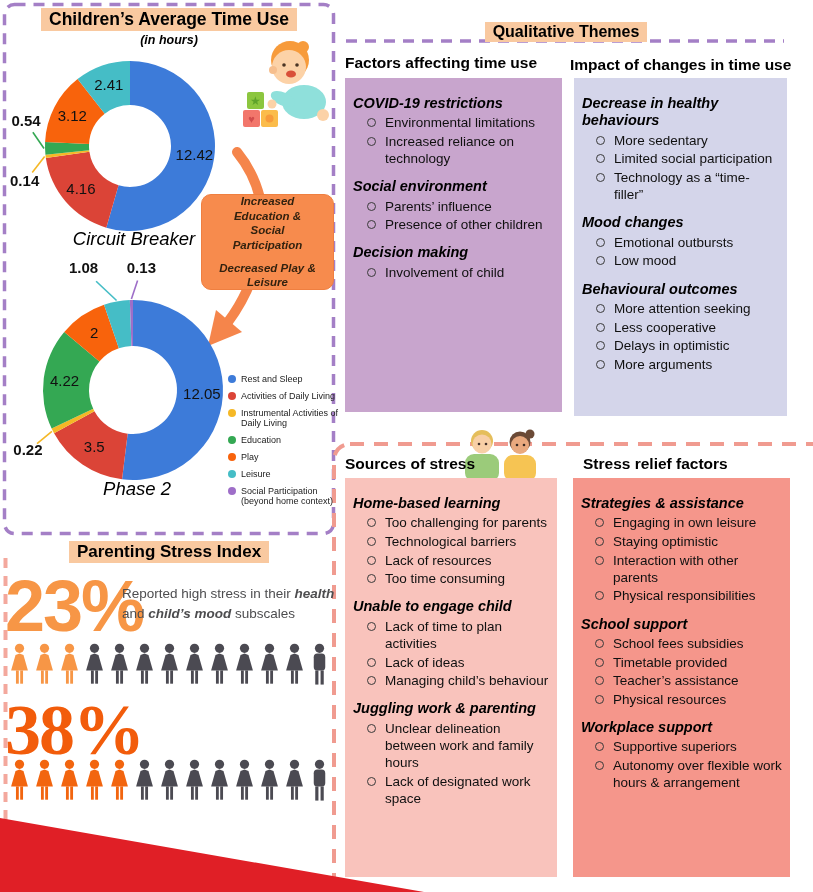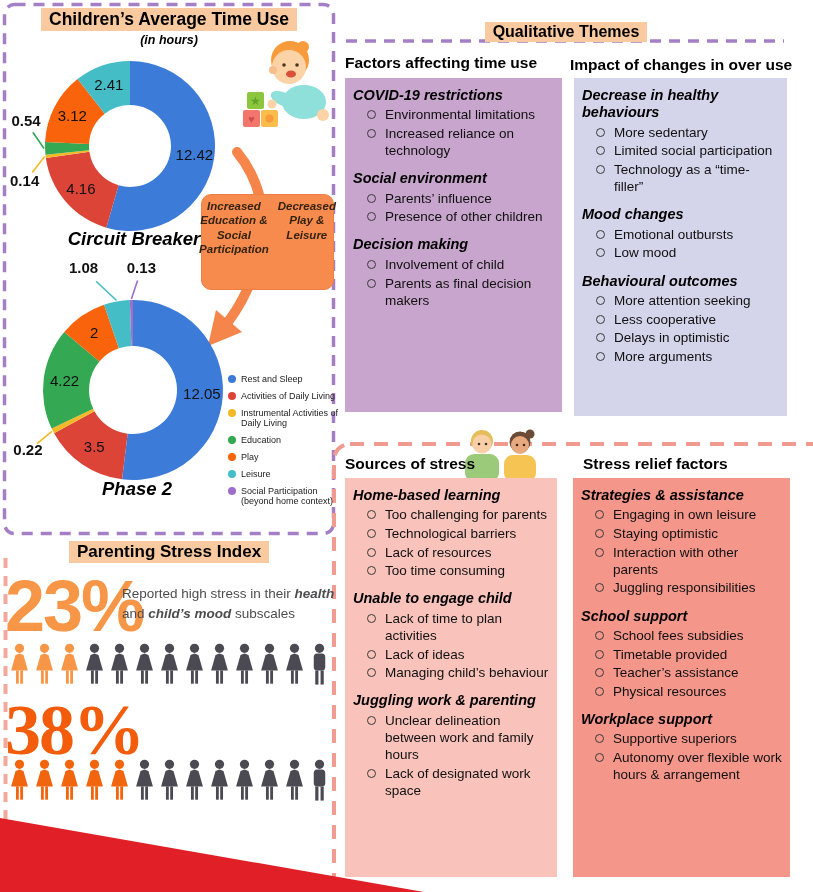--- a/index.html
+++ b/index.html
@@ -4,49 +4,49 @@
 <style>
   html,body{margin:0;padding:0;background:#fff;}
   .canvas{position:relative;width:813px;height:892px;overflow:hidden;background:#fff;
           font-family:"Liberation Sans", sans-serif;color:#000;}
   svg{display:block;}
   #outline-svg{position:absolute;left:0;top:0;}
   .hl{background:#F9C9A0;padding:1px 8px;font-weight:bold;display:inline-block;}
   .panel-title{position:absolute;left:3px;top:8px;width:332px;text-align:center;font-size:17.5px;}
   .panel-subtitle{position:absolute;left:3px;top:33px;width:332px;text-align:center;
                   font-size:12.5px;font-weight:bold;font-style:italic;}
-  .chart-caption{position:absolute;text-align:center;font-size:18.5px;font-weight:bold;font-style:italic;}
+  .chart-caption{position:absolute;text-align:center;font-size:18.5px;font-weight:normal;font-style:italic;}
   #caption-0{left:3px;top:228px;width:262px;}
   #caption-1{left:3px;top:478px;width:268px;}
   #donut-0{position:absolute;left:0;top:47px;}
   #donut-1{position:absolute;left:0;top:252px;}
   #arrow-svg{position:absolute;left:150px;top:140px;}
   #baby-icon{position:absolute;left:240px;top:36px;}
   #couple-icon{position:absolute;left:452px;top:426px;}
   .callout{position:absolute;left:201px;top:194px;width:133px;height:96px;background:#F78B4D;
            border:1px solid #EF7F40;border-radius:10px;box-sizing:border-box;
-           display:flex;flex-direction:row;justify-content:center;gap:9px;padding:4px 16px;
+           display:flex;flex-direction:column;justify-content:center;gap:9px;padding:4px 16px;
            text-align:center;font-size:11.5px;font-weight:bold;font-style:italic;color:#33220F;line-height:1.25;}
   #legend{position:absolute;left:228px;top:374px;width:112px;}
   .legend-item{display:flex;margin-bottom:6px;font-size:9px;line-height:1.2;color:#222;}
   .legend-dot{width:8px;height:8px;border-radius:50%;margin:1px 5px 0 0;flex:none;}
   .qual-title-wrap{position:absolute;left:340px;top:22px;width:452px;text-align:center;font-size:16px;}
   .psi-title-wrap{position:absolute;left:3px;top:541px;width:332px;text-align:center;font-size:17px;}
   .col-heading{position:absolute;font-weight:bold;font-size:15.5px;}
   #h-factors{left:345px;top:54px;}
   #h-impact{left:570px;top:56px;}
   #h-sources{left:345px;top:455px;}
   #h-relief{left:583px;top:455px;}
   .theme-box{position:absolute;box-sizing:border-box;padding:9px 8px;}
   #box-q0{left:345px;top:78px;width:217px;height:334px;background:#C8A5CD;}
   #box-q1{left:574px;top:78px;width:213px;height:338px;background:#D4D5EA;}
   #box-s0{left:345px;top:478px;width:212px;height:399px;background:#F9C3BC;}
   #box-s1{left:573px;top:478px;width:217px;height:399px;background:#F5968B;}
   .group-title{font-weight:bold;font-style:italic;font-size:14.5px;margin:11px 0 2px 0;line-height:1.2;}
-  .group-title:first-child{margin-top:0;}
+  .group-title:first-child{margin-top:8px;}
   .bullet{display:flex;font-size:13.5px;line-height:1.27;margin:1.5px 0;color:#101010;}
   .ring{width:7px;height:7px;border:1.4px solid #3A3A3A;border-radius:50%;margin:4px 9px 0 14px;flex:none;}
   .b-text{flex:1;}
   .pct{position:absolute;font-size:72px;font-weight:bold;letter-spacing:-2px;line-height:1;}
   #pct-0{left:5px;top:570px;}
   #pct-1{left:5px;top:694px;}
   .stat-text{position:absolute;font-size:13.5px;line-height:1.5;color:#4D4D4F;}
   #stat-text-0{left:122px;top:584px;width:214px;}
   #stat-text-1{left:127px;top:707px;width:212px;}
   .figures{position:absolute;display:flex;gap:2px;}
@@ -170,21 +170,21 @@
     <text x="11.5" y="87" font-size="11" fill="#D14C4C" text-anchor="middle">♥</text>
     <rect x="21" y="74" width="17" height="17" rx="2" fill="#FBBC4B"></rect>
     <circle cx="29.5" cy="82.5" r="4" fill="#F79B3B"></circle>
   </svg>
 
   <div class="qual-title-wrap">
     <span class="hl">Qualitative Themes</span>
   </div>
 
   <div class="col-heading" id="h-factors">Factors affecting time use</div>
-  <div class="col-heading" id="h-impact">Impact of changes in over use</div>
+  <div class="col-heading" id="h-impact">Impact of changes in time use</div>
   <div class="theme-box" id="box-q0">
       <div class="group-title">COVID-19 restrictions</div>
       <div class="bullet">
         <span class="ring"></span>
         <span class="b-text">Environmental limitations</span>
       </div>
       <div class="bullet">
         <span class="ring"></span>
         <span class="b-text">Increased reliance on technology</span>
       </div>
@@ -194,24 +194,20 @@
         <span class="b-text">Parents’ influence</span>
       </div>
       <div class="bullet">
         <span class="ring"></span>
         <span class="b-text">Presence of other children</span>
       </div>
       <div class="group-title">Decision making</div>
       <div class="bullet">
         <span class="ring"></span>
         <span class="b-text">Involvement of child</span>
-      </div>
-      <div class="bullet">
-        <span class="ring"></span>
-        <span class="b-text">Parents as final decision makers</span>
       </div>
     </div>
   <div class="theme-box" id="box-q1">
       <div class="group-title">Decrease in healthy behaviours</div>
       <div class="bullet">
         <span class="ring"></span>
         <span class="b-text">More sedentary</span>
       </div>
       <div class="bullet">
         <span class="ring"></span>
@@ -315,21 +311,21 @@
       <div class="bullet">
         <span class="ring"></span>
         <span class="b-text">Staying optimistic</span>
       </div>
       <div class="bullet">
         <span class="ring"></span>
         <span class="b-text">Interaction with other parents</span>
       </div>
       <div class="bullet">
         <span class="ring"></span>
-        <span class="b-text">Juggling responsibilities</span>
+        <span class="b-text">Physical responsibilities</span>
       </div>
       <div class="group-title">School support</div>
       <div class="bullet">
         <span class="ring"></span>
         <span class="b-text">School fees subsidies</span>
       </div>
       <div class="bullet">
         <span class="ring"></span>
         <span class="b-text">Timetable provided</span>
       </div>

